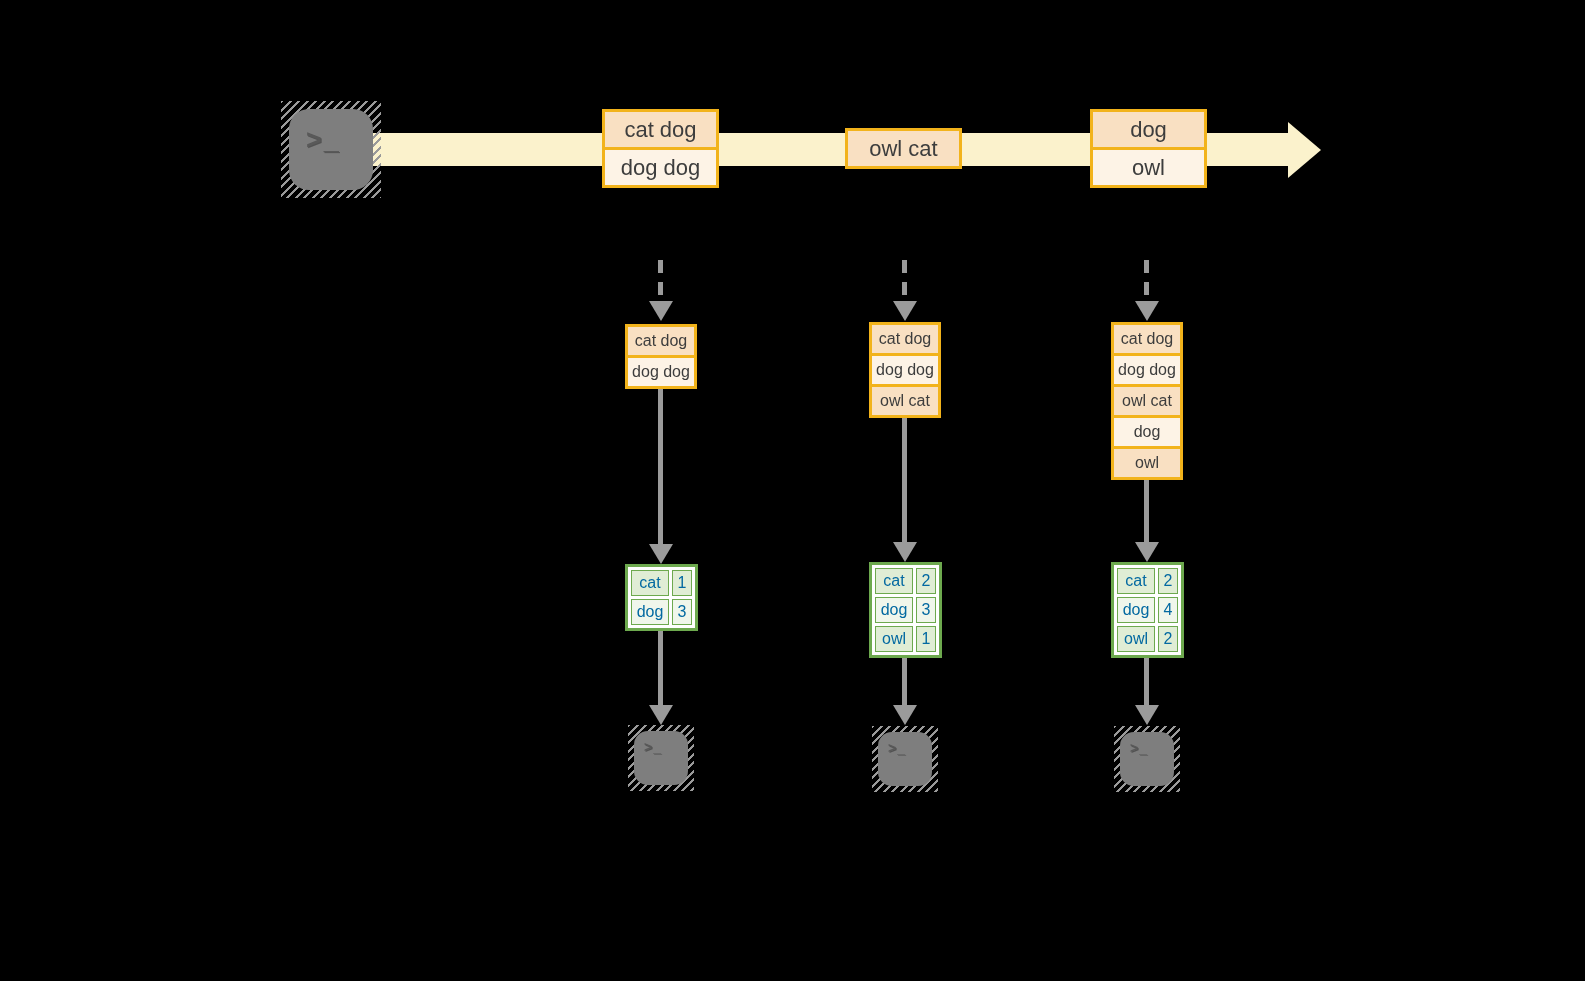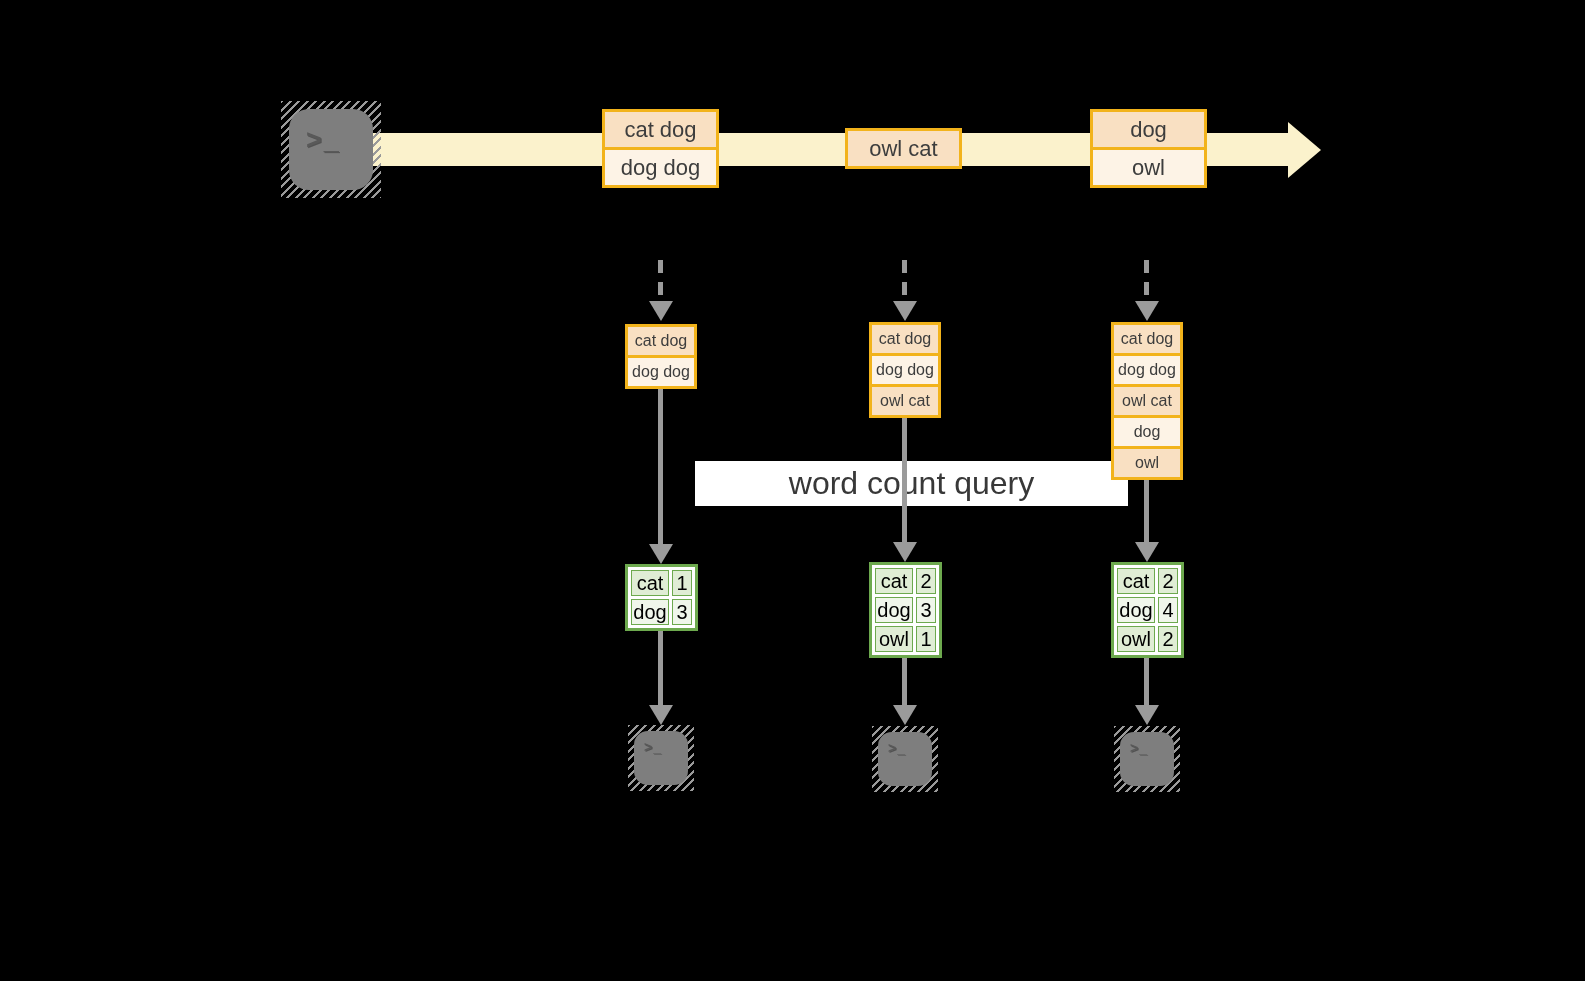--- a/index.html
+++ b/index.html
@@ -35,21 +35,21 @@
   .st-row{height:28px;line-height:28px;text-align:center;font-size:16px;border-top:3px solid #f2b31b;}
   .st-row:first-child{border-top:none;}
   .st-row:nth-child(odd){background:#f9e0c2;}
   .st-row:nth-child(even){background:#fdf3e6;}
 
   
   .gtable{position:absolute;width:73px;box-sizing:border-box;background:#fff;
           border:3px solid #6da94e;padding:3px;z-index:3;}
   .gt-row{display:flex;gap:3px;margin-top:3px;height:26px;}
   .gt-row:first-child{margin-top:0;}
-  .gt-cell{border:1px solid #6da94e;box-sizing:border-box;line-height:24px;font-size:20px;text-align:center;color:#000000;}
+  .gt-cell{border:1px solid #6da94e;box-sizing:border-box;line-height:24px;font-size:16px;text-align:center;color:#0369a1;}
   .gt-word{flex:1;}
   .gt-count{width:20px;}
   .gt-row:nth-child(odd) .gt-cell{background:#e0edd5;}
   .gt-row:nth-child(even) .gt-cell{background:#f0f6eb;}
 
   
   .v-line{position:absolute;width:5px;background:#9b9b9b;z-index:2;}
   .v-dash{position:absolute;width:5px;z-index:2;
           background:repeating-linear-gradient(to bottom,#9b9b9b 0 13px,transparent 13px 22px);}
   .a-head{position:absolute;width:0;height:0;border-left:12px solid transparent;
@@ -102,21 +102,20 @@
     <div class="st-row">owl cat</div>
   </div>
   <div class="st-box" style="left:1111px;top:322px;">
     <div class="st-row">cat dog</div>
     <div class="st-row">dog dog</div>
     <div class="st-row">owl cat</div>
     <div class="st-row">dog</div>
     <div class="st-row">owl</div>
   </div>
 
-  <div class="banner">word count query</div>
 
   <div class="v-line" style="left:658px;top:388px;height:158px;"></div>
   <div class="a-head" style="left:649px;top:544px;"></div>
   <div class="v-line" style="left:902px;top:417px;height:127px;"></div>
   <div class="a-head" style="left:893px;top:542px;"></div>
   <div class="v-line" style="left:1144px;top:479px;height:65px;"></div>
   <div class="a-head" style="left:1135px;top:542px;"></div>
 
   <div class="gtable" style="left:625px;top:564px;">
     <div class="gt-row">

